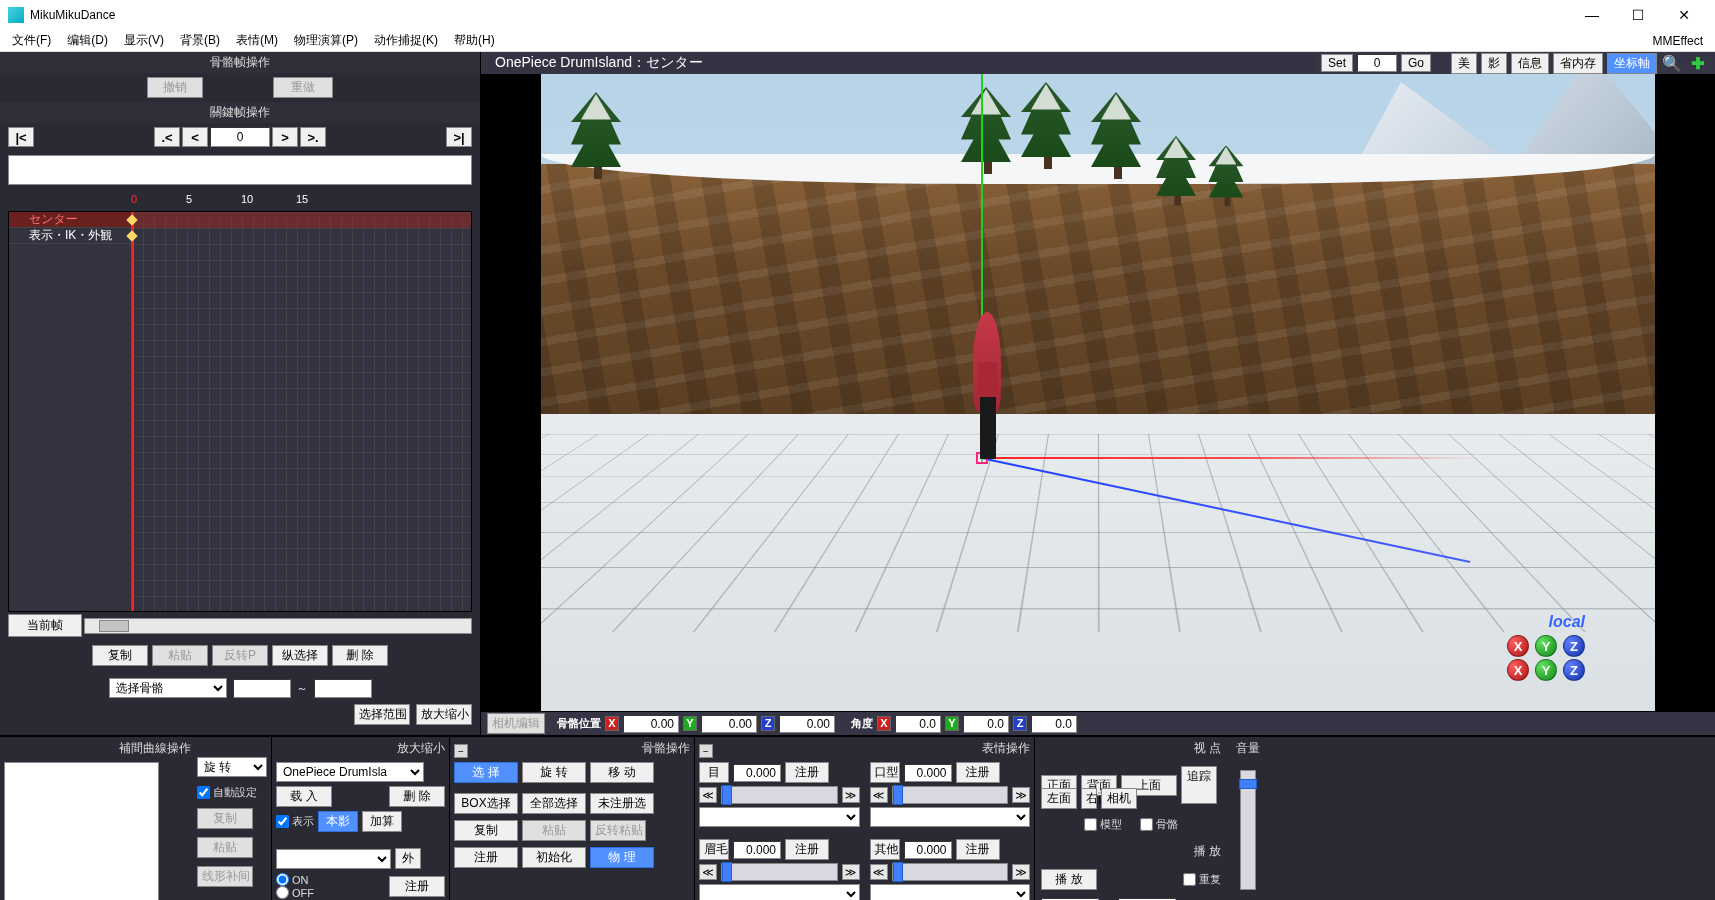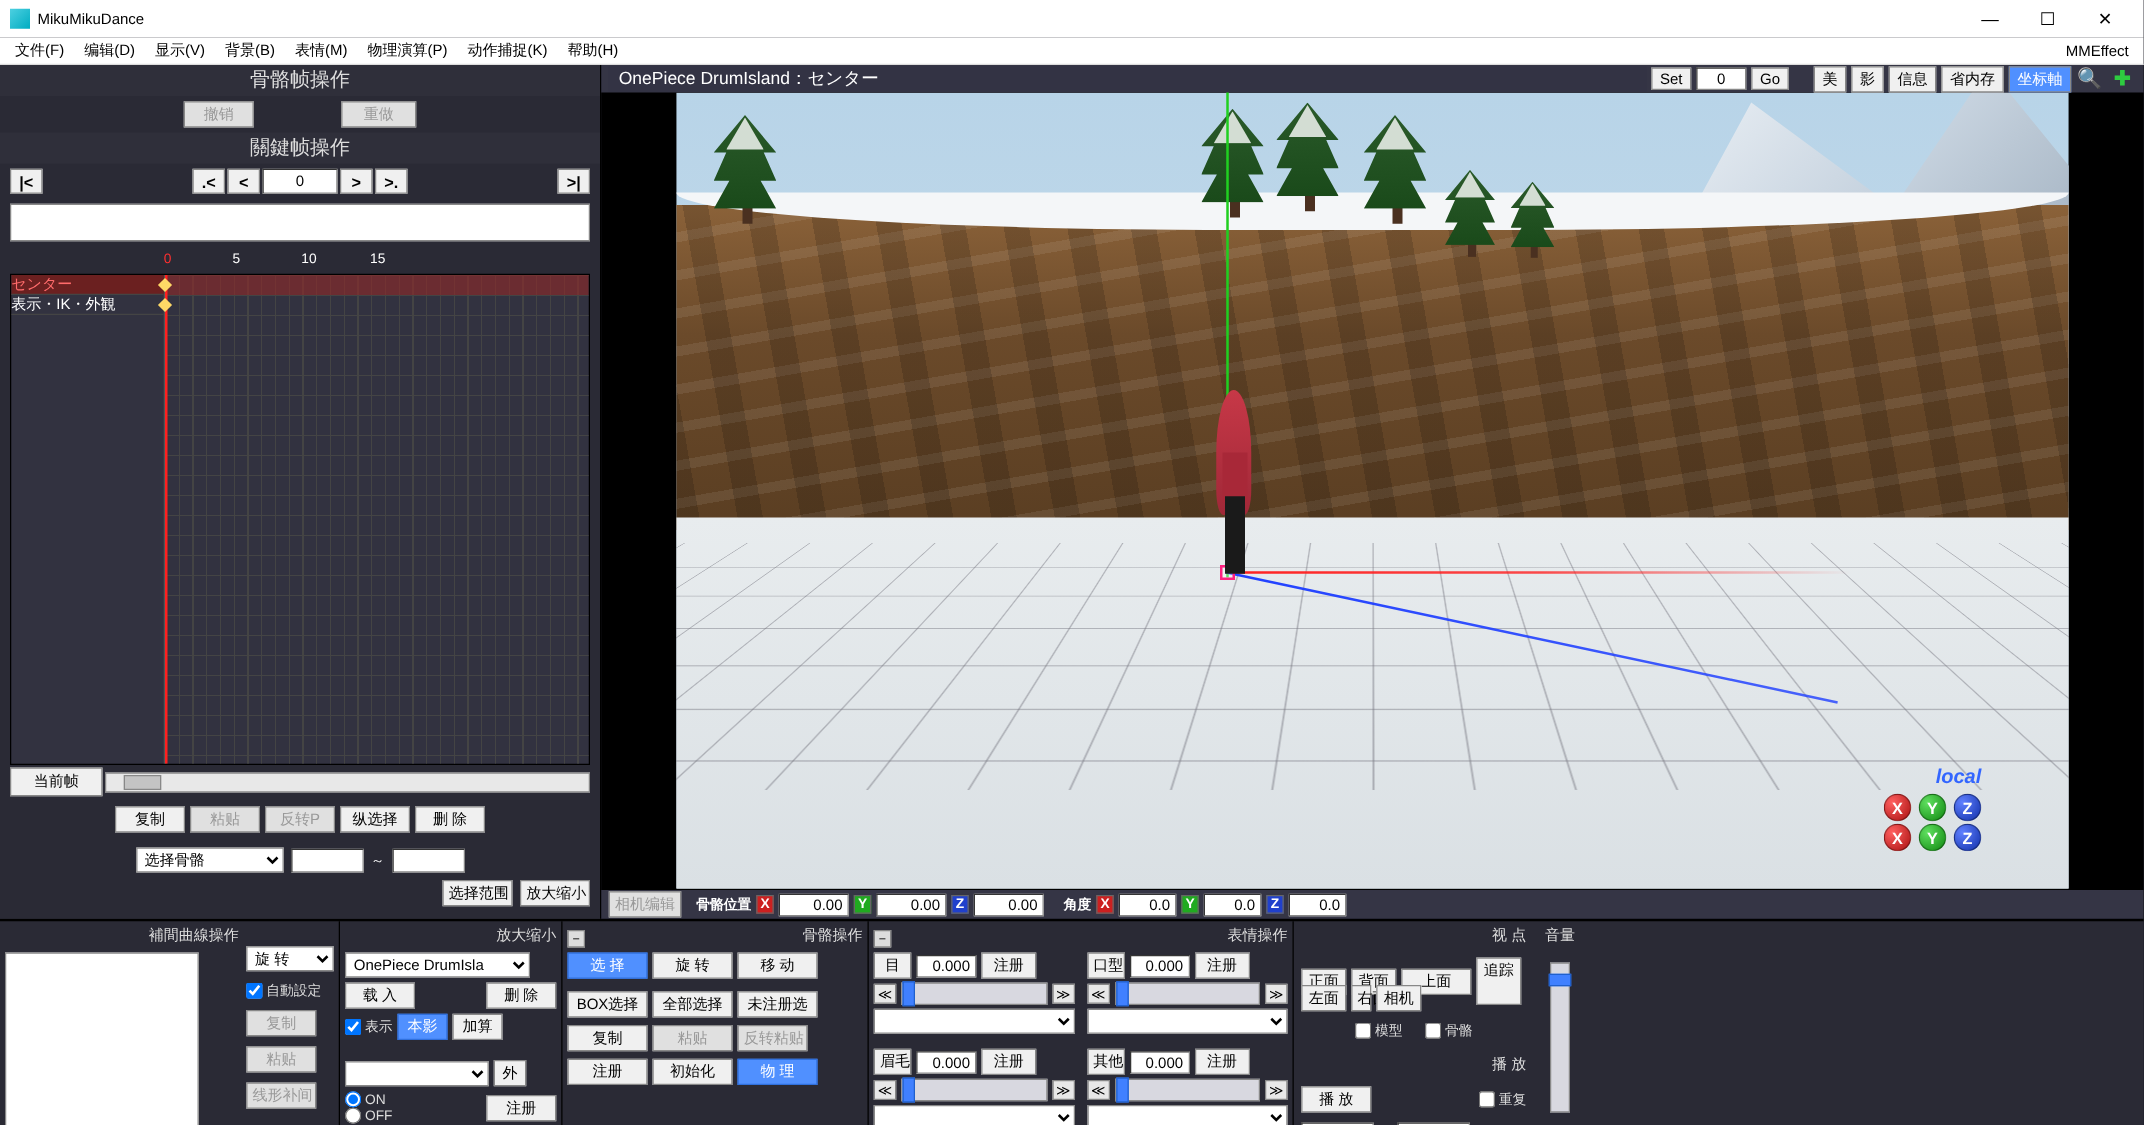--- a/index.html
+++ b/index.html
@@ -7,38 +7,38 @@
 .titlebar { background: #fff; height: 30px; display: flex; align-items: center; padding: 0 8px; color: #000; }
 .titlebar-icon { width: 16px; height: 16px; background: linear-gradient(135deg,#4dd0e1,#00acc1); margin-right: 6px; }
 .titlebar-title { font-size: 12px; flex: 1; }
 .titlebar-btns { display: flex; gap: 0; }
 .titlebar-btn { width: 46px; height: 30px; display: flex; align-items: center; justify-content: center; color: #000; font-size: 14px; }
 .menubar { background: #fff; height: 22px; display: flex; align-items: center; padding: 0 4px; color: #000; border-bottom: 1px solid #ddd; }
 .menu-item { padding: 2px 8px; font-size: 12px; }
 .menu-spacer { flex: 1; }
 .main-area { display: flex; height: 683px; }
 .left-panel { width: 481px; background: #2a2a35; border-right: 1px solid #000; display: flex; flex-direction: column; }
-.panel-title { text-align: center; font-size: 16px; color: #ddd; padding: 2px 0; background: #2f2f3a; }
+.panel-title { text-align: center; font-size: 12px; color: #ddd; padding: 2px 0; background: #2f2f3a; }
 .kf-buttons { display: flex; justify-content: center; gap: 70px; padding: 4px; }
 .btn { background: #f0f0f0; color: #000; border: 1px solid #888; padding: 1px 4px; font-size: 12px; text-align: center; cursor: pointer; white-space: nowrap; }
 .btn.disabled { color: #999; background: #e0e0e0; }
 .btn.active { background: #5090ff; color: #fff; border-color: #3070dd; }
 .kf-nav { display: flex; justify-content: space-between; align-items: center; padding: 4px 8px; gap: 2px; }
 .kf-nav-btn { background: #f0f0f0; color: #000; border: 1px solid #888; width: 26px; height: 20px; display: flex; align-items: center; justify-content: center; font-size: 13px; font-weight: bold; }
 .kf-input { background: #fff; color: #000; border: 1px inset #888; width: 60px; height: 20px; text-align: center; font-size: 12px; }
 .track-name-box { background: #fff; height: 30px; margin: 4px 8px; border: 1px solid #888; }
 .timeline { flex: 1; display: flex; flex-direction: column; margin: 4px 8px 0 8px; }
 .timeline-head { display: flex; height: 18px; }
 .timeline-labels { width: 123px; }
 .timeline-ruler { flex: 1; position: relative; color: #fff; font-size: 11px; }
 .ruler-mark { position: absolute; top: 0; }
 .ruler-0 { color: #ff3030; }
 .timeline-body { flex: 1; display: flex; background: #323240; border: 1px solid #000; overflow: hidden; position: relative; }
 .track-col { width: 123px; border-right: 1px solid #555; }
-.track-row { height: 16px; border-bottom: 1px solid #444; padding-left: 0; font-size: 12px; display: flex; align-items: center; }
+.track-row { height: 16px; border-bottom: 1px solid #444; padding-left: 20px; font-size: 12px; display: flex; align-items: center; }
 .track-row.sel { background: #6b2020; color: #ff6b6b; }
 .grid-col { flex: 1; position: relative; background-image: repeating-linear-gradient(to right, #444 0, #444 1px, transparent 1px, transparent 11px), repeating-linear-gradient(to bottom, #444 0, #444 1px, transparent 1px, transparent 16px); }
 .playhead { position: absolute; top: 0; bottom: 0; width: 2px; background: #ff2020; left: 0; }
 .grid-row-sel { position: absolute; top: 0; left: 0; right: 0; height: 16px; background: rgba(145,40,40,0.6); }
 .diamond { position: absolute; width: 8px; height: 8px; background: #ffd966; transform: rotate(45deg); top: 4px; left: -4px; }
 .timeline-foot { display: flex; align-items: center; gap: 2px; margin: 2px 8px; }
 .cur-frame-lbl { background: #f0f0f0; color: #000; padding: 2px 18px; border: 1px solid #888; font-size: 12px; }
 .tl-scroll { flex: 1; height: 16px; background: #e8e8e8; border: 1px solid #888; position: relative; }
 .tl-thumb { position: absolute; left: 14px; top: 1px; bottom: 1px; width: 30px; background: #c4c4c4; border: 1px solid #888; }
 .frame-ops { display: flex; justify-content: center; gap: 4px; margin: 6px 8px; }

